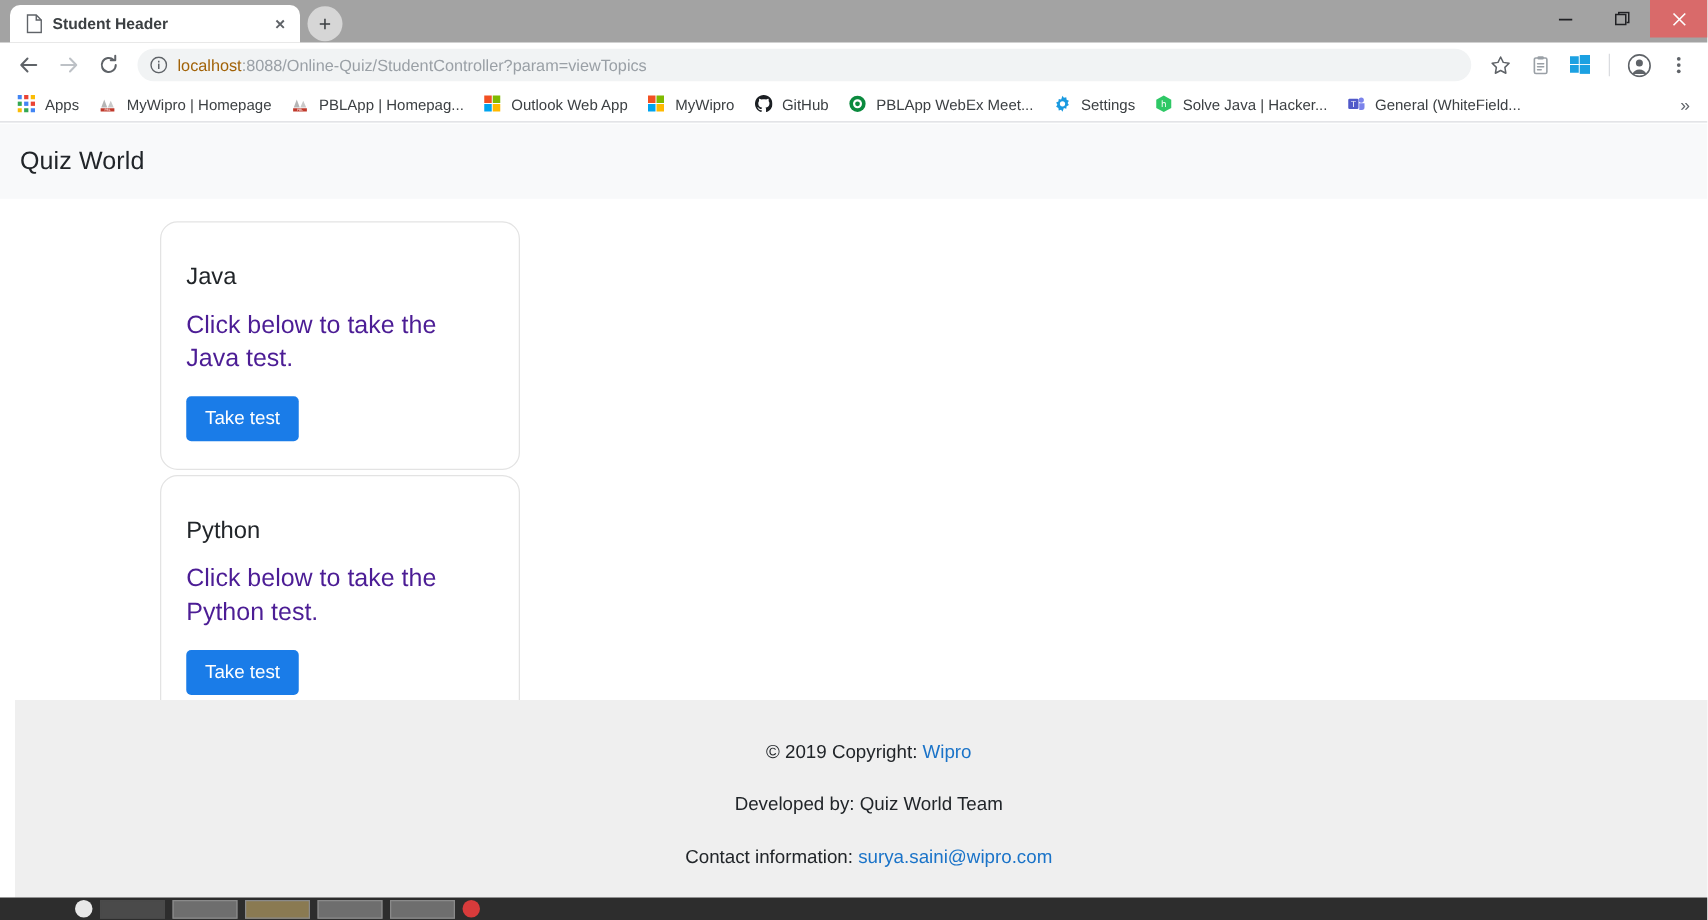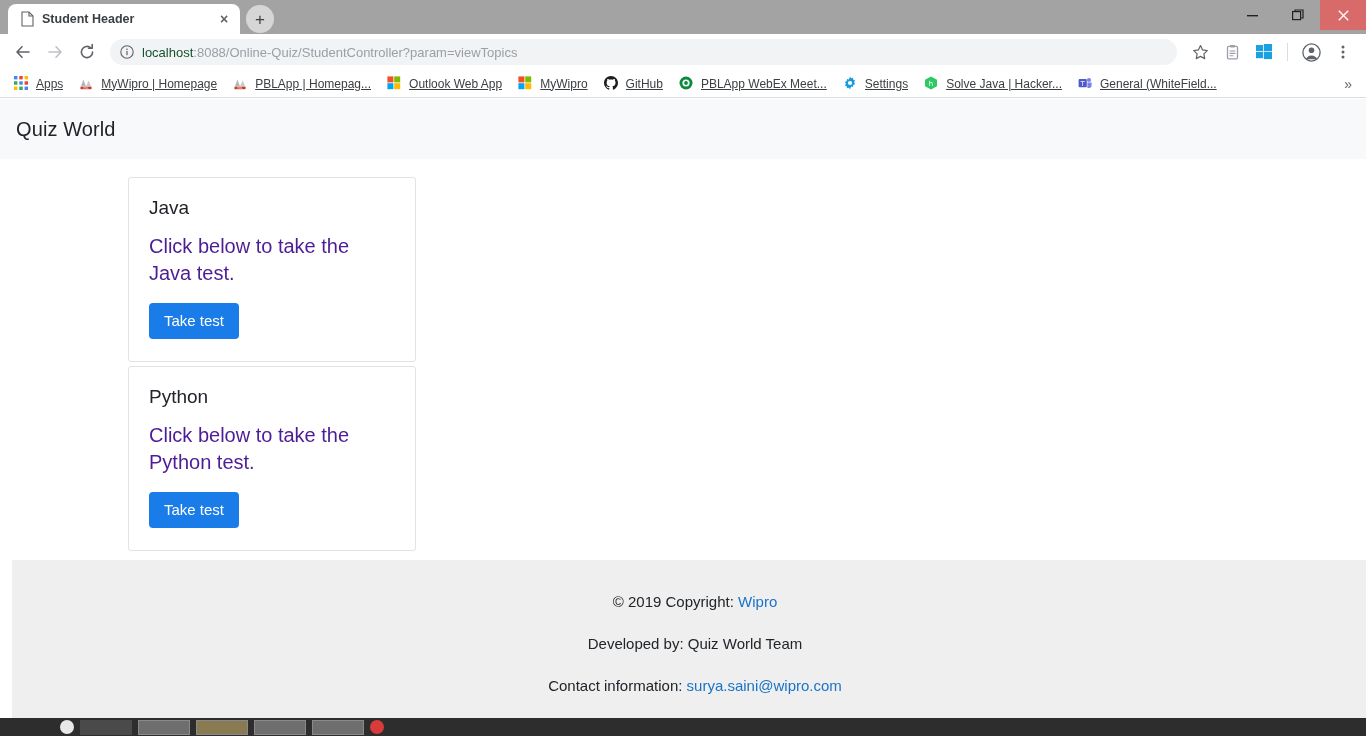--- a/index.html
+++ b/index.html
@@ -62,38 +62,38 @@
     color: #5f6368; flex: 0 0 auto;
   }
   .tb-btn.disabled { color: #bdc1c6; }
   .omnibox {
     flex: 1 1 auto; height: 26px; margin: 0 6px 0 6px;
     background: #f1f3f4; border-radius: 13px;
     display: flex; align-items: center; padding: 0 10px; gap: 8px;
   }
   .omnibox-info { width: 14px; height: 14px; flex: 0 0 auto; color: #5f6368; }
   .omnibox-url { font-size: 13px; color: #9aa0a6; white-space: nowrap; overflow: hidden; }
-  .omnibox-url .host { color: #14532d; }
+  .omnibox-url .host { color: #a16207; }
   .tb-right { display: flex; align-items: center; gap: 2px; flex: 0 0 auto; }
   .tb-sep { width: 1px; height: 18px; background: #dadce0; margin: 0 6px; }
 
   .bookmarks {
     height: 28px; background: #ffffff;
     display: flex; align-items: center;
     padding: 0 6px; gap: 0px;
     border-bottom: 1px solid #dadce0;
     overflow: hidden;
   }
   .bm {
     display: flex; align-items: center; gap: 6px;
     padding: 0 8px; height: 22px;
     font-size: 12px; color: #3c4043;
     white-space: nowrap; flex: 0 0 auto;
   }
-  .bm-label { max-width: 130px; overflow: hidden; text-overflow: ellipsis; text-decoration: underline; }
+  .bm-label { max-width: 130px; overflow: hidden; text-overflow: ellipsis; }
   .bm-icon { width: 16px; height: 16px; flex: 0 0 auto; display: block; }
   .bm-overflow { margin-left: auto; padding-right: 8px; color: #5f6368; font-size: 14px; }
 
   
   .page { position: absolute; top: 99px; left: 0; width: 1366px; height: 619px; background: #fff; }
 
   .navbar {
     height: 60px; background: #f8f9fa;
     display: flex; align-items: center;
     padding-left: 16px; gap: 0;
@@ -107,22 +107,22 @@
     font-size: 15px; color: rgba(0,0,0,.5);
     padding: 0 13px;
   }
   .nav-link.active { color: rgba(0,0,0,.9); }
 
   .content { padding: 18px 0 0 0; }
   .card-col { width: 288px; margin-left: 128px; }
   .card {
     background: #ffffff;
     border: 1px solid #e3e3e3;
-    border-radius: 3px;
-    padding: 19px 20px 22px 20px;
+    border-radius: 14px;
+    padding: 33px 20px 22px 20px;
   }
   .card + .card { margin-top: 4px; }
   .card-title {
     font-size: 19px; font-weight: 400; color: #212529;
     margin-bottom: 14px;
   }
   .card-text {
     font-size: 20px; color: #4c1d95; line-height: 1.33;
     margin-bottom: 17px;
   }

